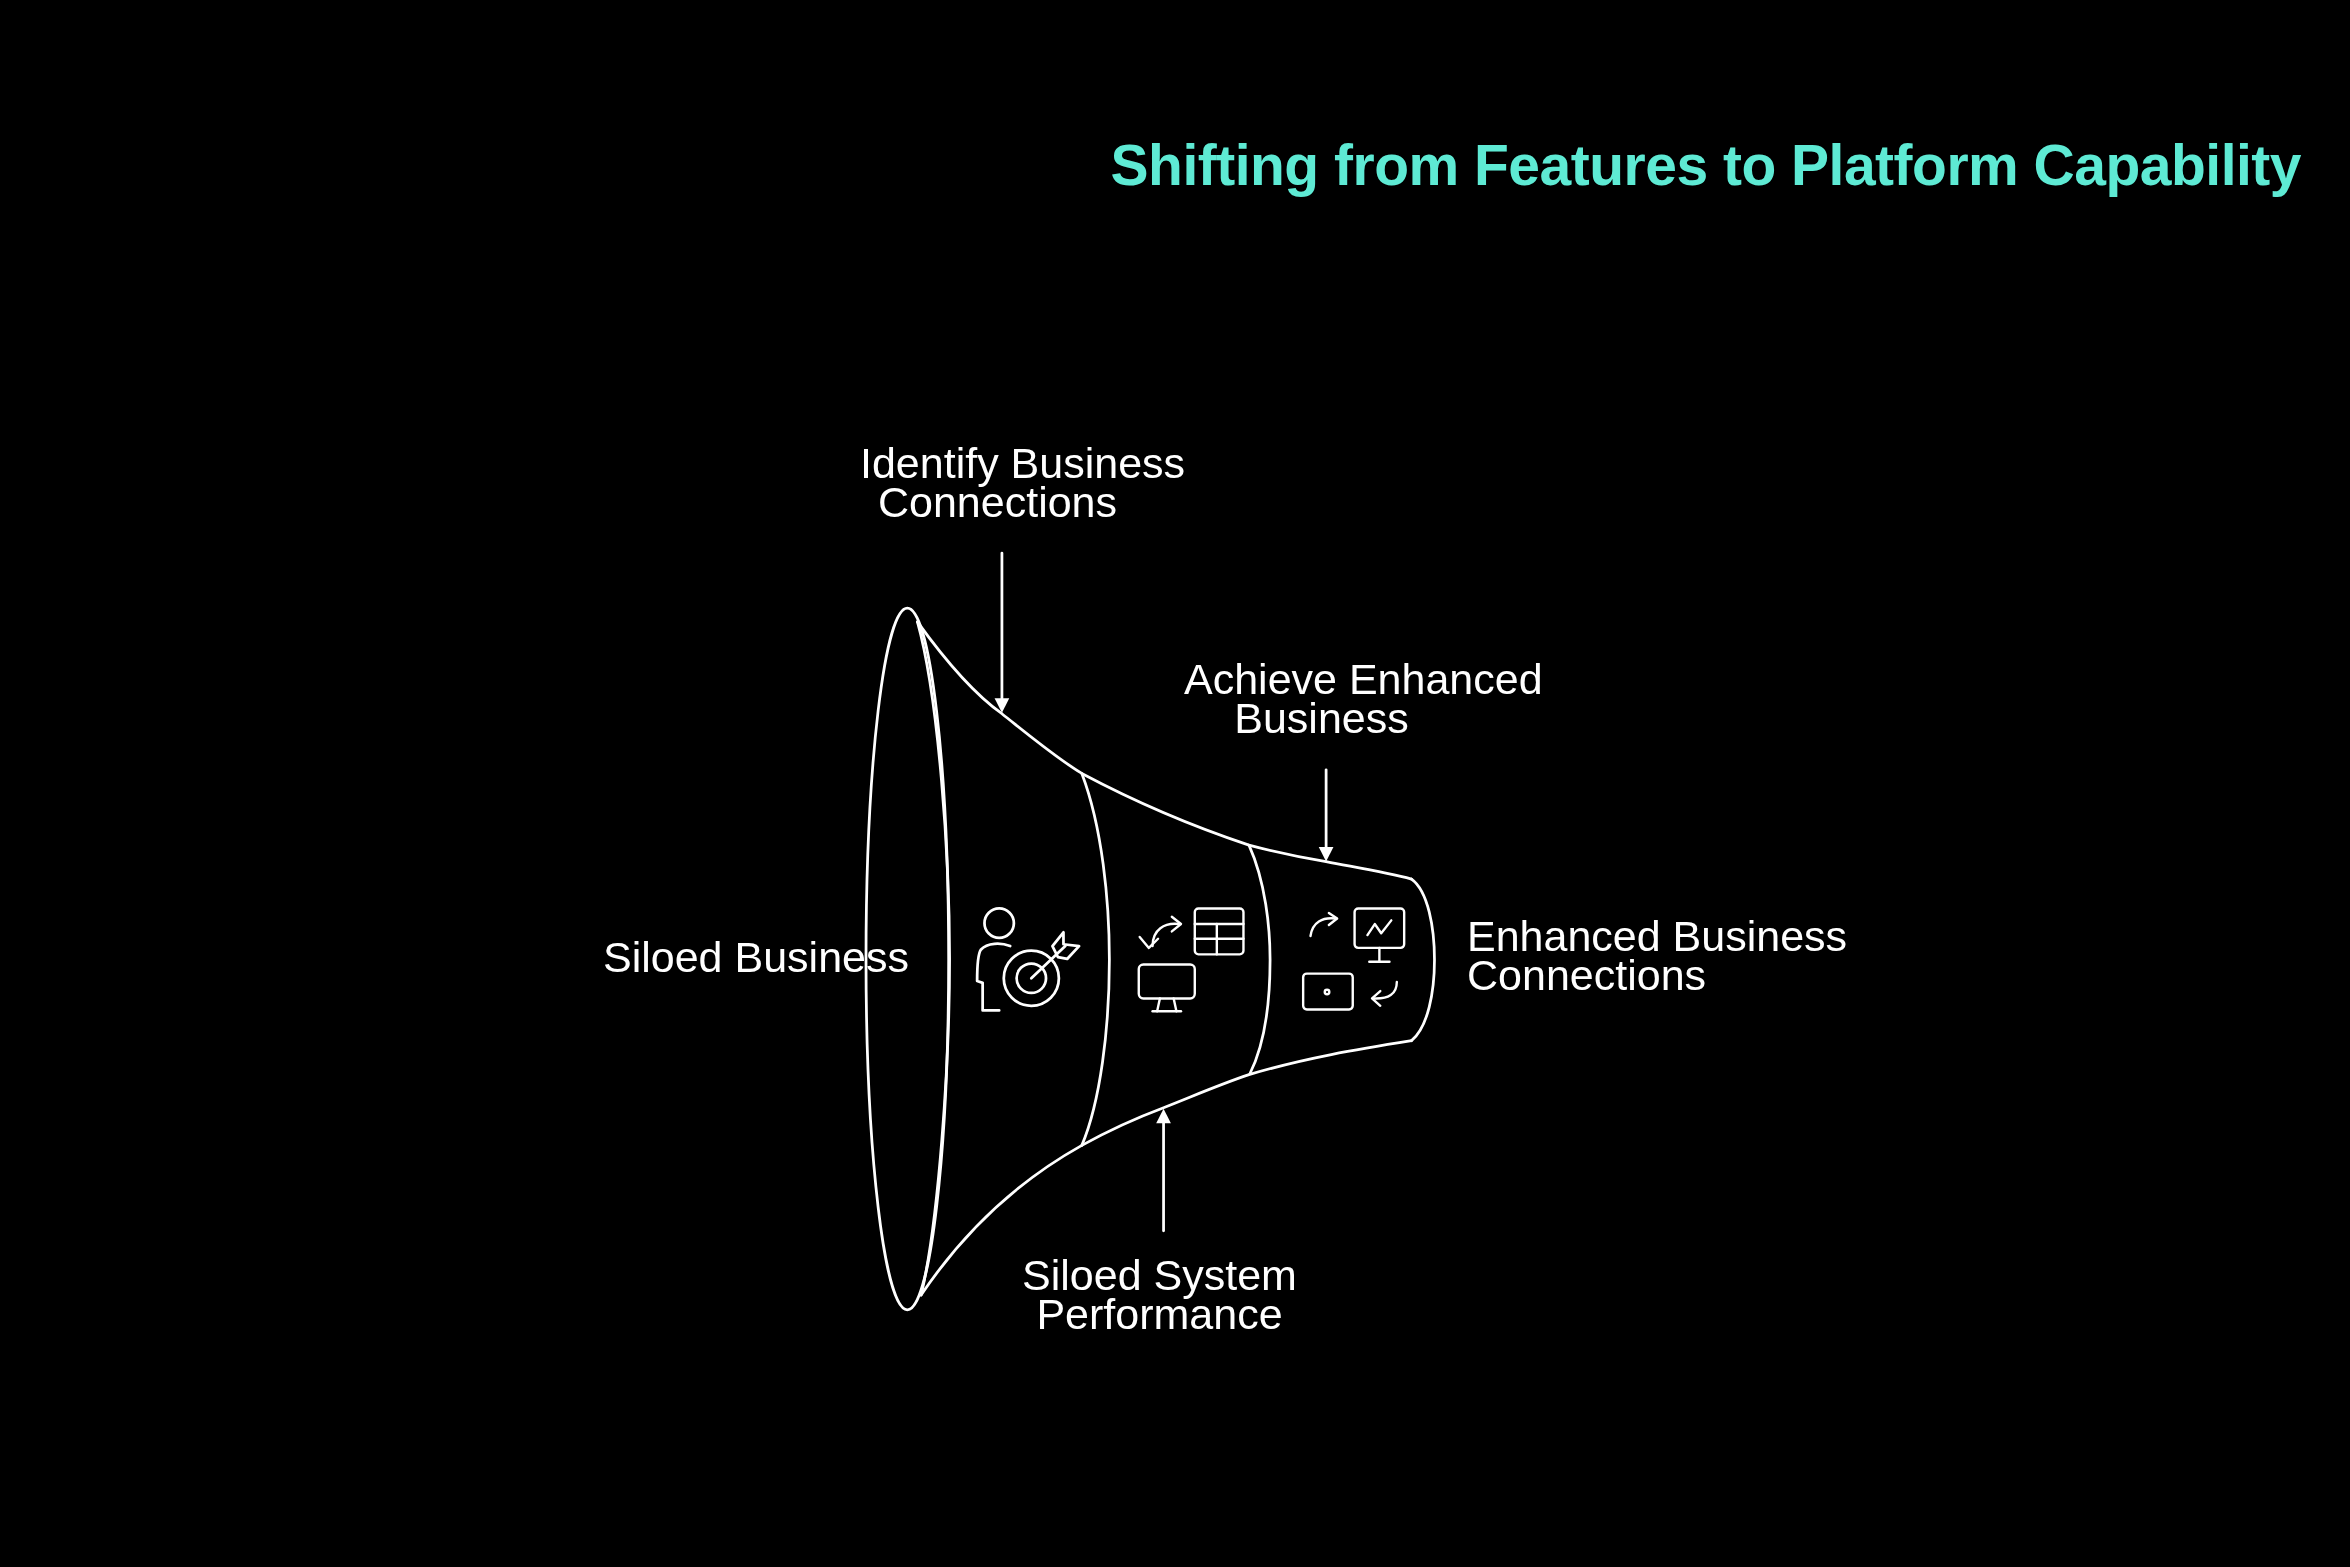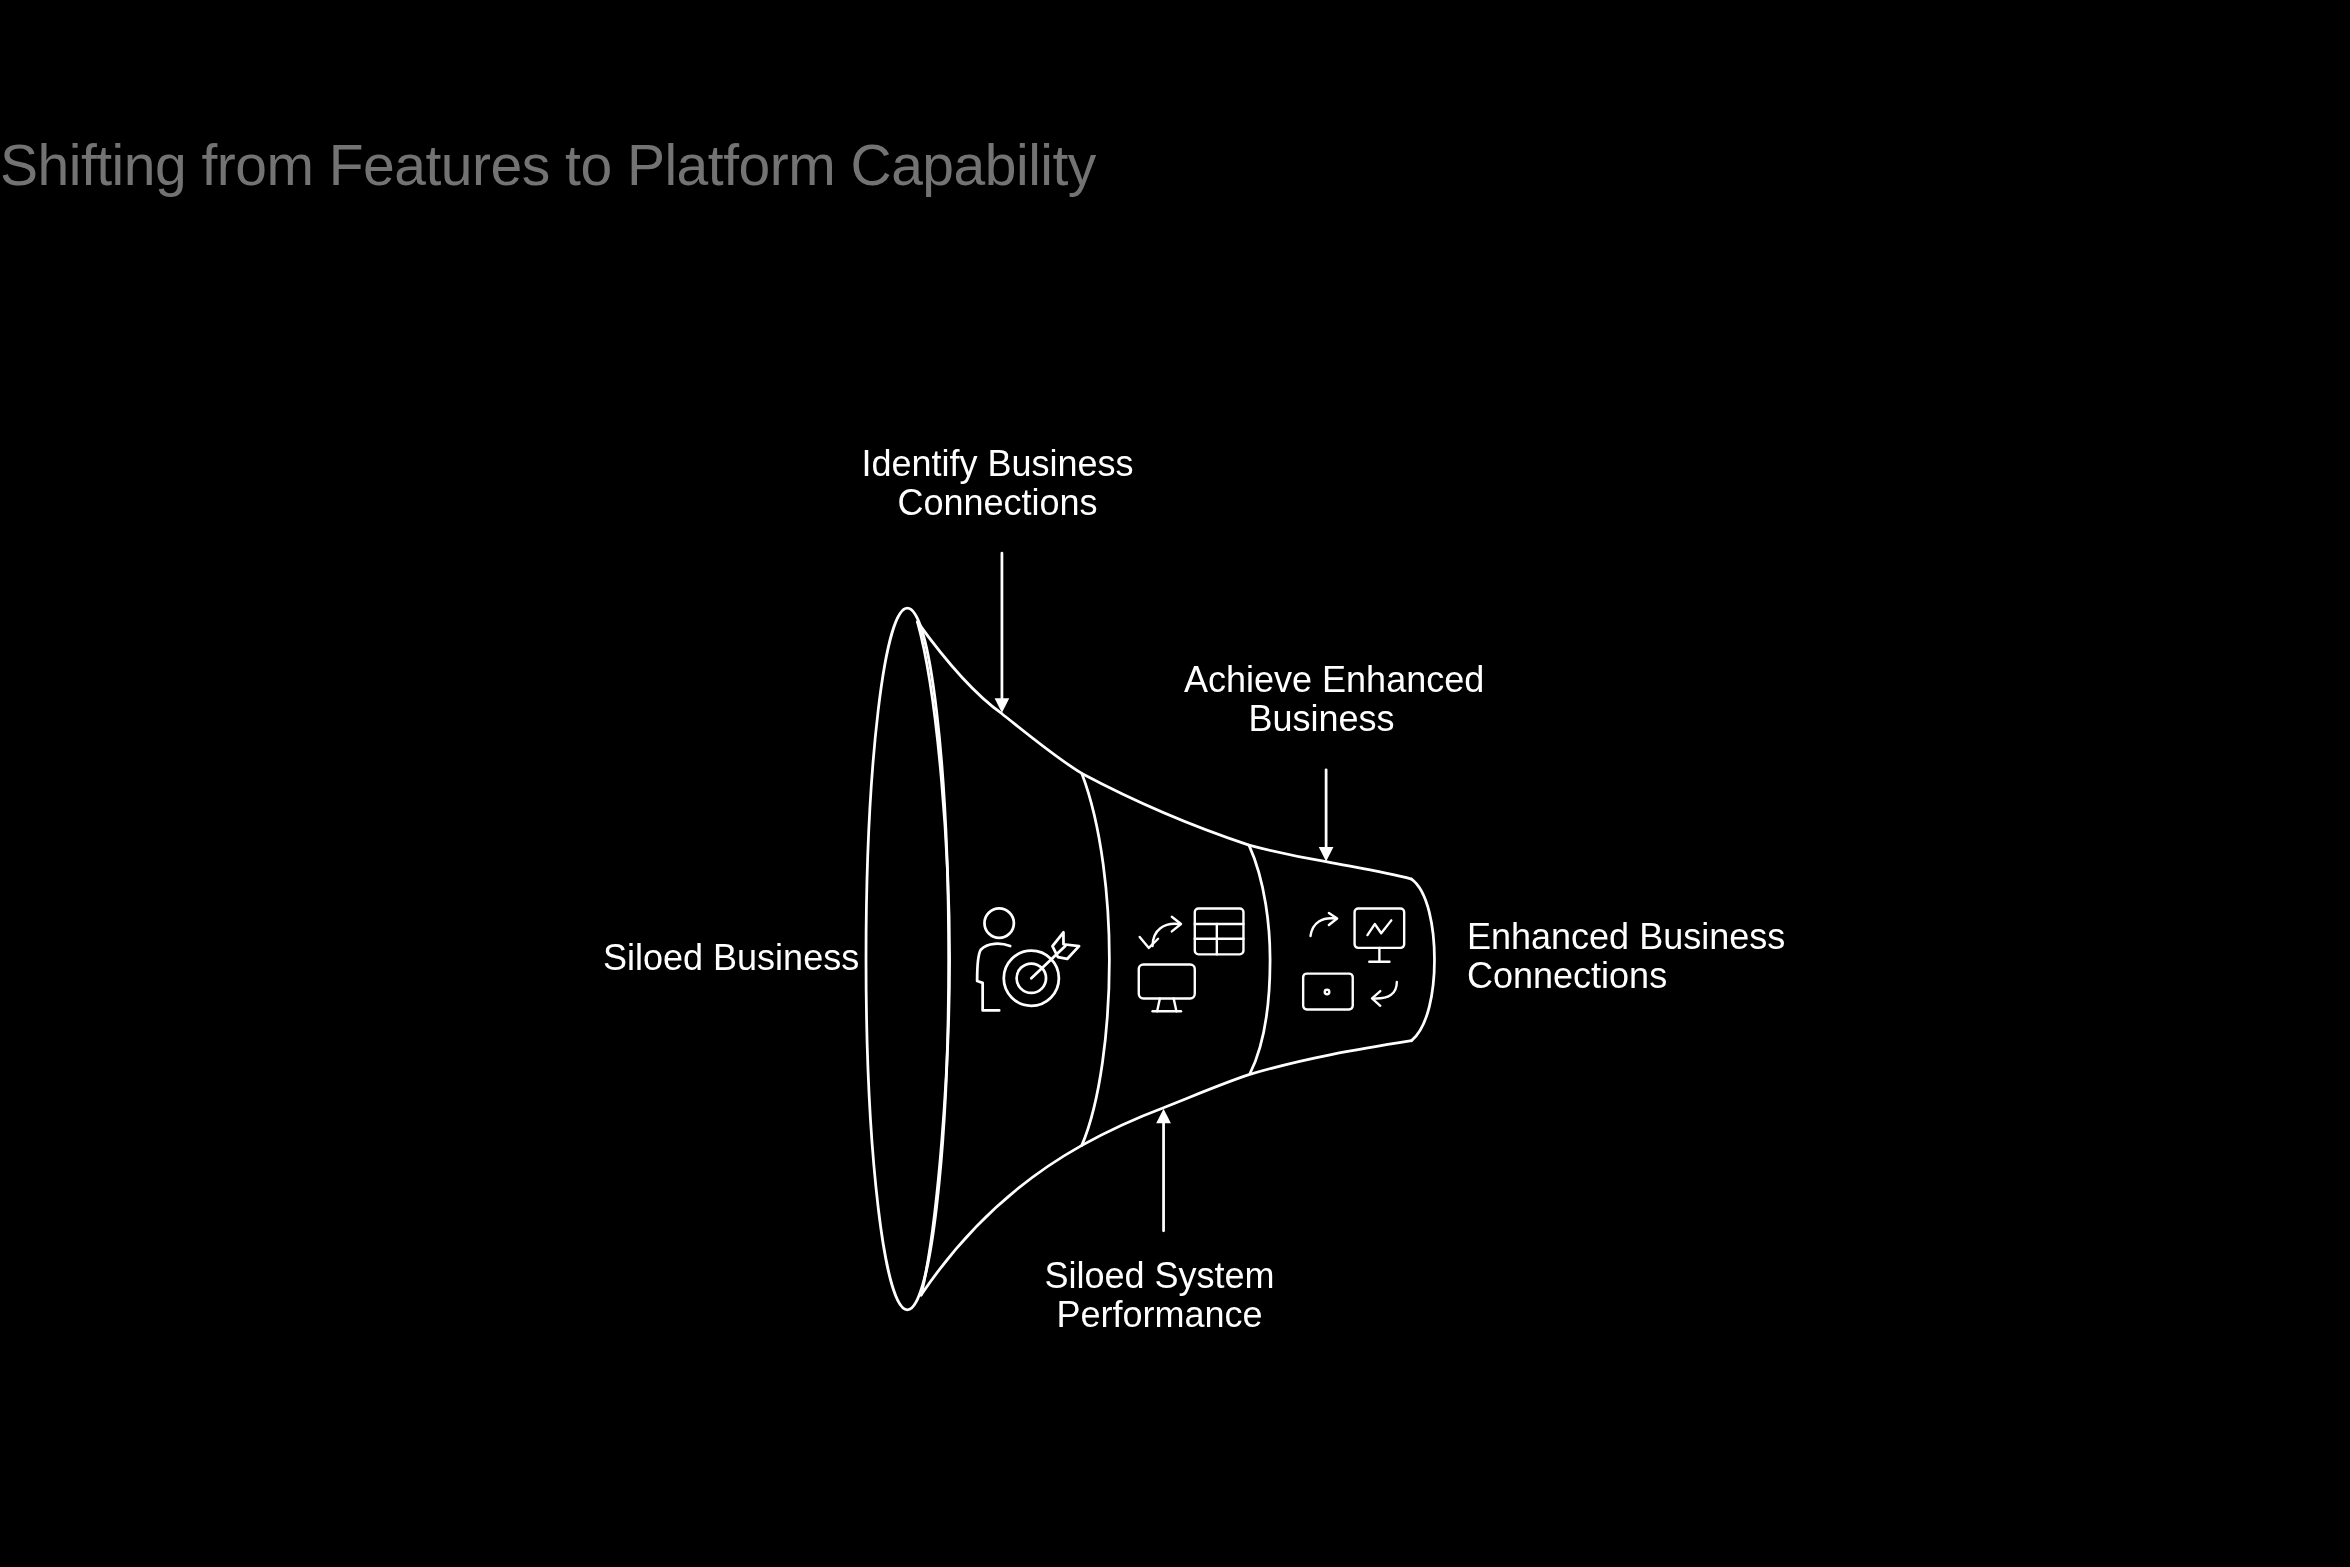--- a/index.html
+++ b/index.html
@@ -13,31 +13,31 @@
     position: relative;
     overflow: hidden;
     font-family: "Liberation Sans", "DejaVu Sans", sans-serif;
     color: #ffffff;
   }
   .title {
     position: absolute;
     left: 0;
     width: 2301px;
     top: 129px;
-    text-align: left;
+    text-align: right;
     font-size: 57px;
-    font-weight: normal;
+    font-weight: bold;
     letter-spacing: -0.5px;
     line-height: 73px;
-    color: #737373;
+    color: #5eead4;
     white-space: nowrap;
   }
   .label {
     position: absolute;
-    font-size: 36px;
+    font-size: 43px;
     line-height: 39px;
     color: #ffffff;
     white-space: nowrap;
   }
   .label span { display: block; }
   .center { text-align: center; }
   .left { text-align: left; }
   svg.diagram {
     position: absolute;
     left: 0;

